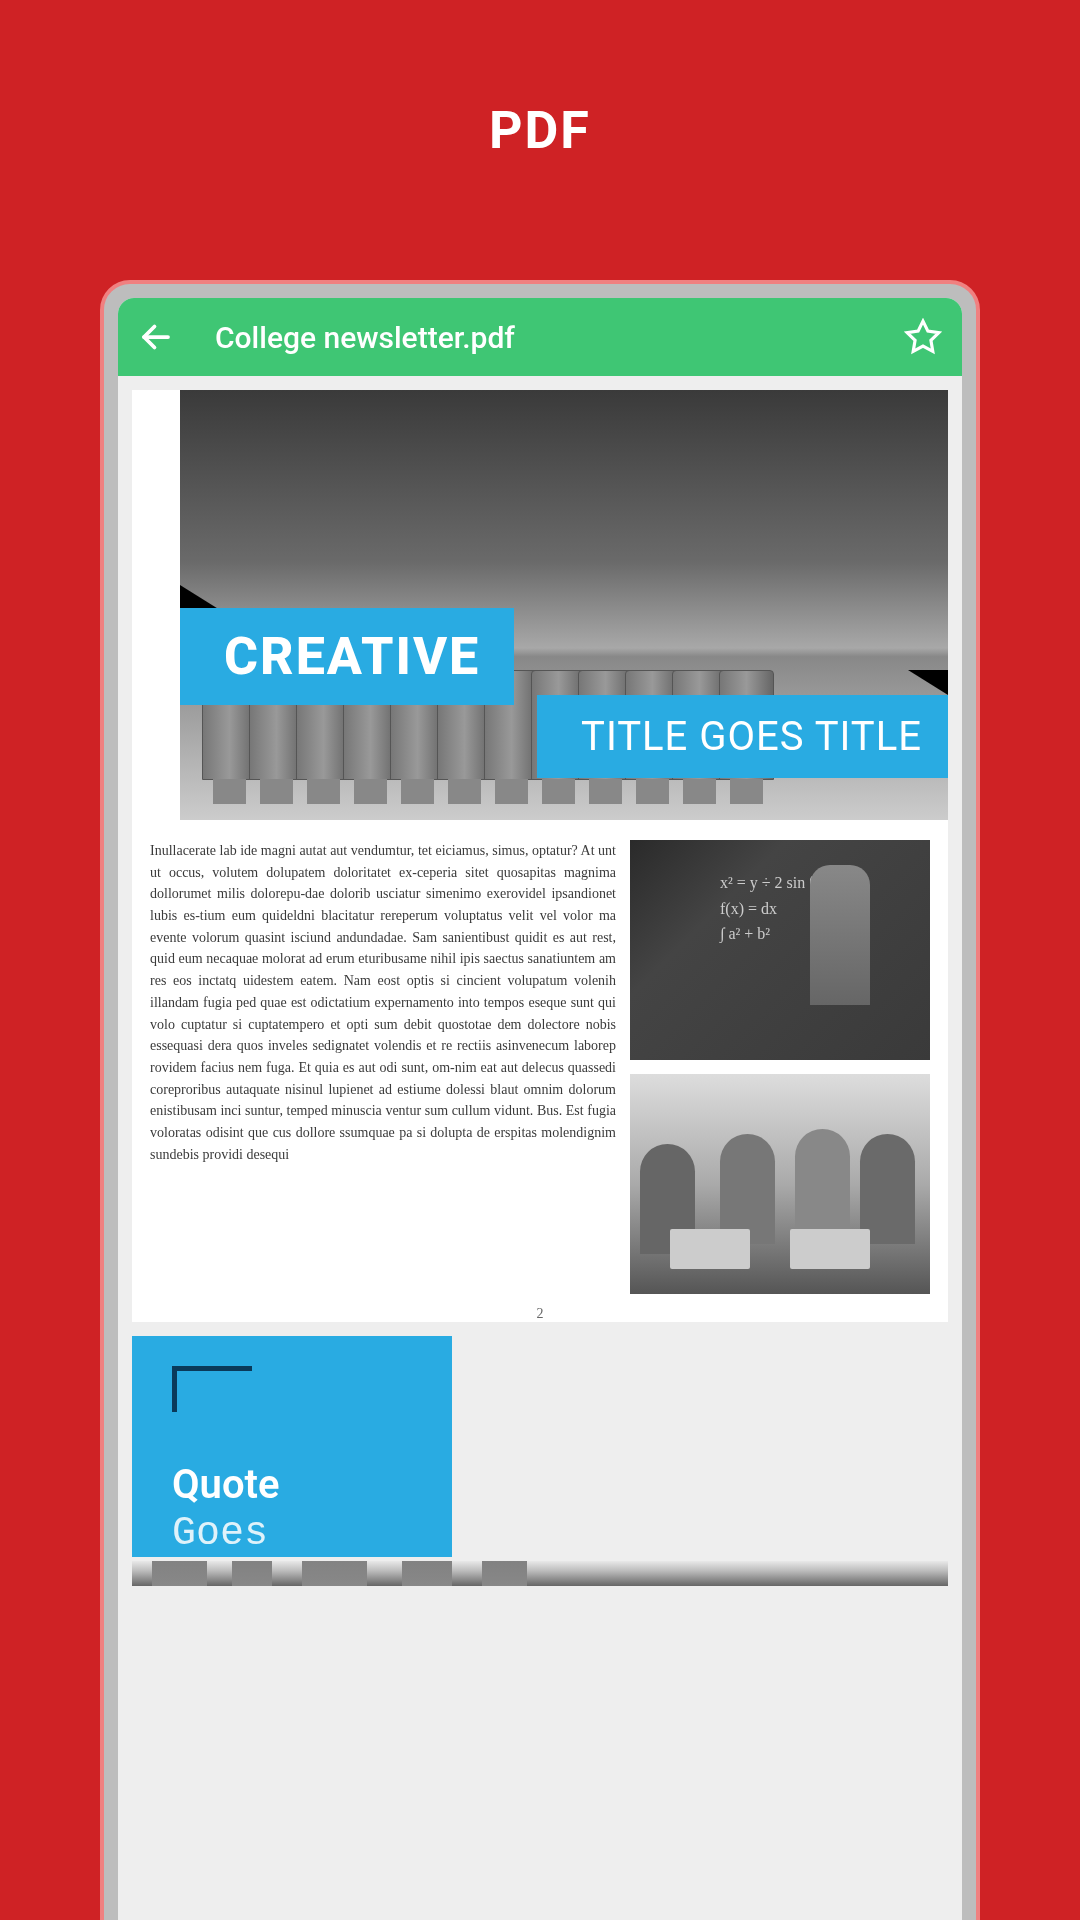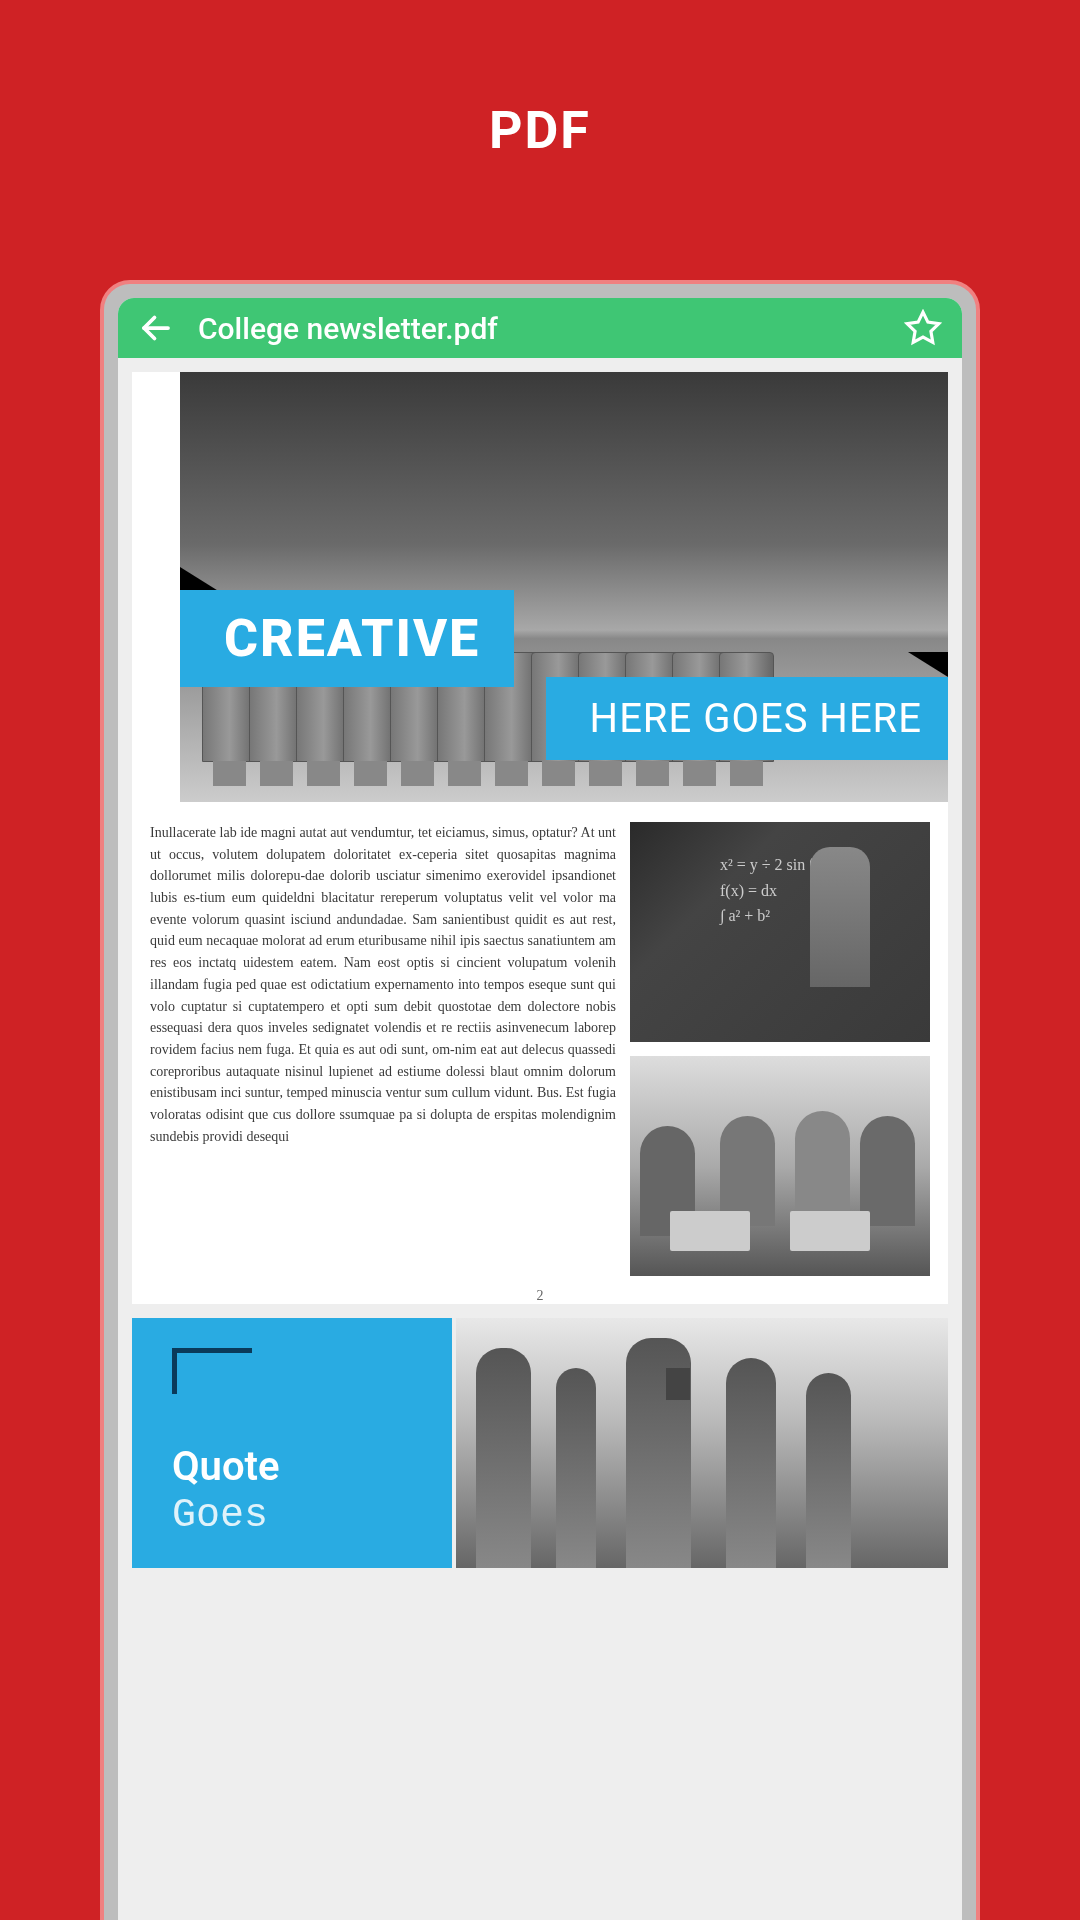--- a/index.html
+++ b/index.html
@@ -34,25 +34,25 @@
     width: 100%;
     height: 100%;
     background: white;
     border-radius: 16px;
     overflow: hidden;
     display: flex;
     flex-direction: column;
   }
   .app-bar {
     background: #3FC674;
-    height: 60px;
+    height: 78px;
     display: flex;
     align-items: center;
     padding: 0 20px;
-    gap: 24px;
+    gap: 41px;
     justify-content: center;
   }
   .back-arrow {
     color: white;
     width: 36px;
     height: 36px;
   }
   .file-title {
     color: white;
     font-size: 30px;
@@ -240,20 +240,21 @@
     font-family: Georgia, serif;
     font-size: 14px;
     color: #666;
     margin: 2px 0 14px 0;
   }
   .second-page-row {
     margin: 14px;
     display: flex;
     gap: 4px;
     height: 250px;
+    flex-direction: column;
   }
   .quote-block {
     width: 320px;
     background: #29ABE2;
     position: relative;
     padding: 30px 30px 0 40px;
     overflow: hidden;
   }
   .quote-corner {
     width: 80px;
@@ -333,21 +334,21 @@
             <div class="chair"></div>
               <div class="chair"></div>
               <div class="chair"></div>
             <div class="chair"></div>
               <div class="chair"></div>
               <div class="chair"></div>
           </div>
           <div class="black-tri-left"></div>
           <div class="title-bar-1">CREATIVE</div>
           <div class="black-tri-right"></div>
-          <div class="title-bar-2">HERE GOES HERE</div>
+          <div class="title-bar-2">TITLE GOES TITLE</div>
         </div>
 
         <div class="body-row">
           <div class="body-text">Inullacerate lab ide magni autat aut vendumtur, tet eiciamus, simus, optatur? At unt ut occus, volutem dolupatem doloritatet ex-ceperia sitet quosapitas magnima dollorumet milis dolorepu-dae dolorib usciatur simenimo exerovidel ipsandionet lubis es-tium eum quideldni blacitatur rereperum voluptatus velit vel volor ma evente volorum quasint isciund andundadae. Sam sanientibust quidit es aut rest, quid eum necaquae molorat ad erum eturibusame nihil ipis saectus sanatiuntem am res eos inctatq uidestem eatem. Nam eost optis si cincient volupatum volenih illandam fugia ped quae est odictatium expernamento into tempos eseque sunt qui volo cuptatur si cuptatempero et opti sum debit quostotae dem dolectore nobis essequasi dera quos inveles sedignatet volendis et re rectiis asinvenecum laborep rovidem facius nem fuga. Et quia es aut odi sunt, om-nim eat aut delecus quassedi coreproribus autaquate nisinul lupienet ad estiume dolessi blaut omnim dolorum enistibusam inci suntur, temped minuscia ventur sum cullum vidunt.  Bus. Est fugia voloratas odisint que cus dollore ssumquae pa si dolupta de erspitas molendignim sundebis providi desequi</div>
           <div class="side-images">
             <div class="side-img-1">
               <div class="formulas" style="white-space:pre-line">x² = y ÷ 2  sin θ
 f(x) = dx
 ∫ a² + b²</div>
               <div class="teacher"></div>

